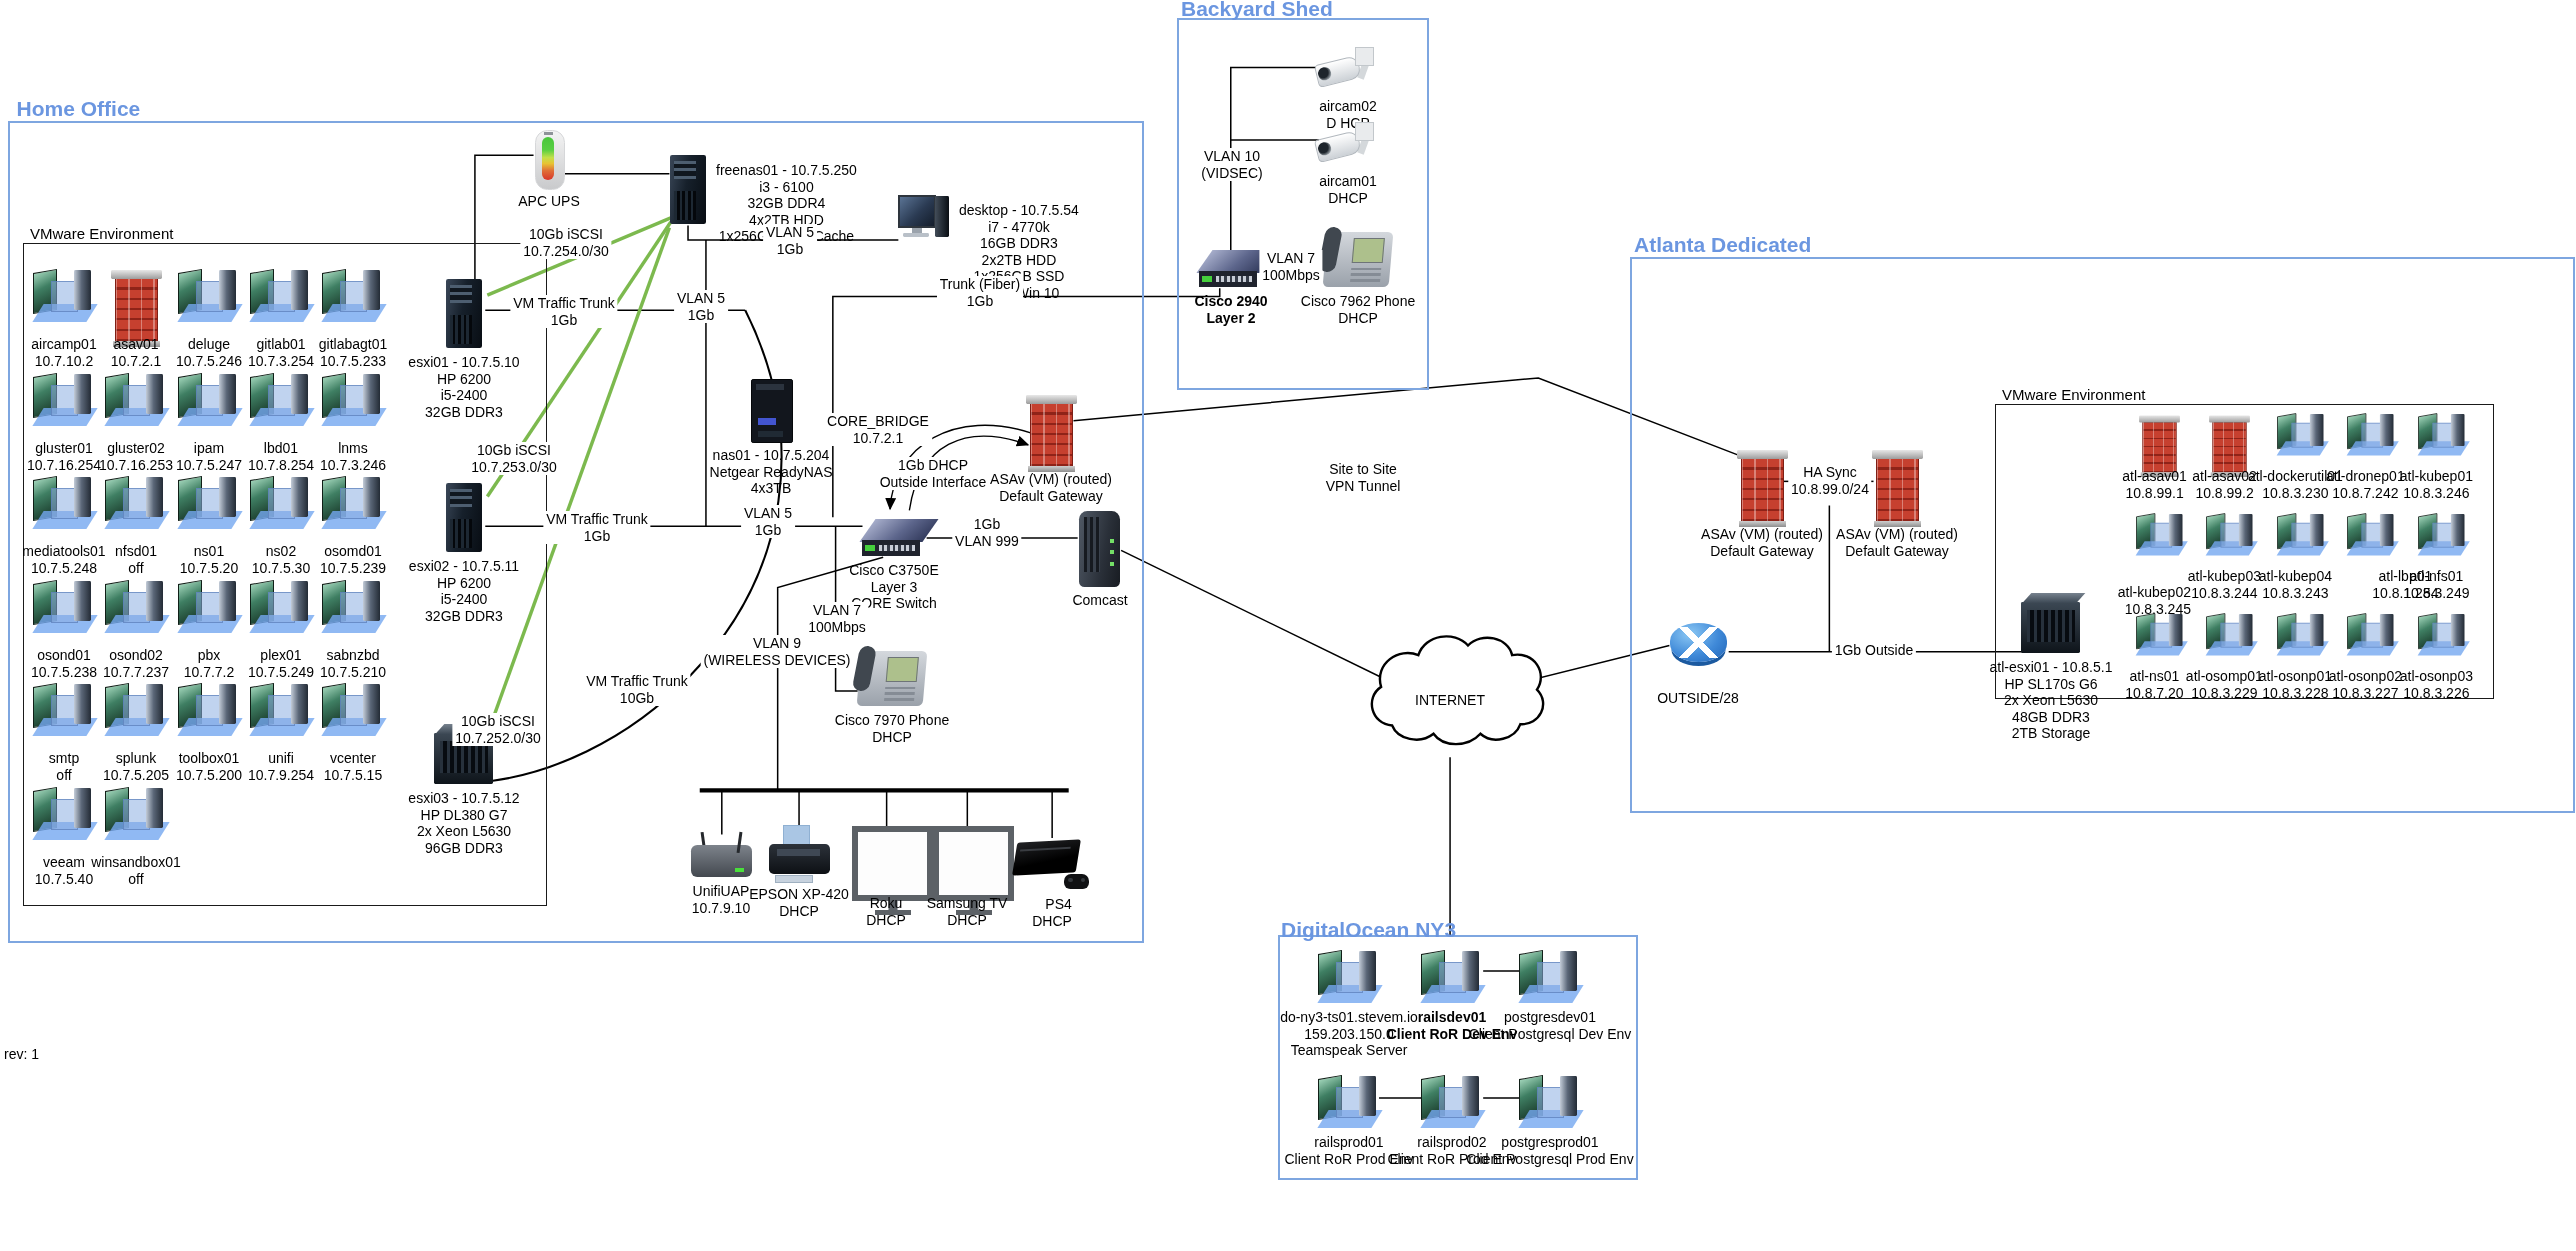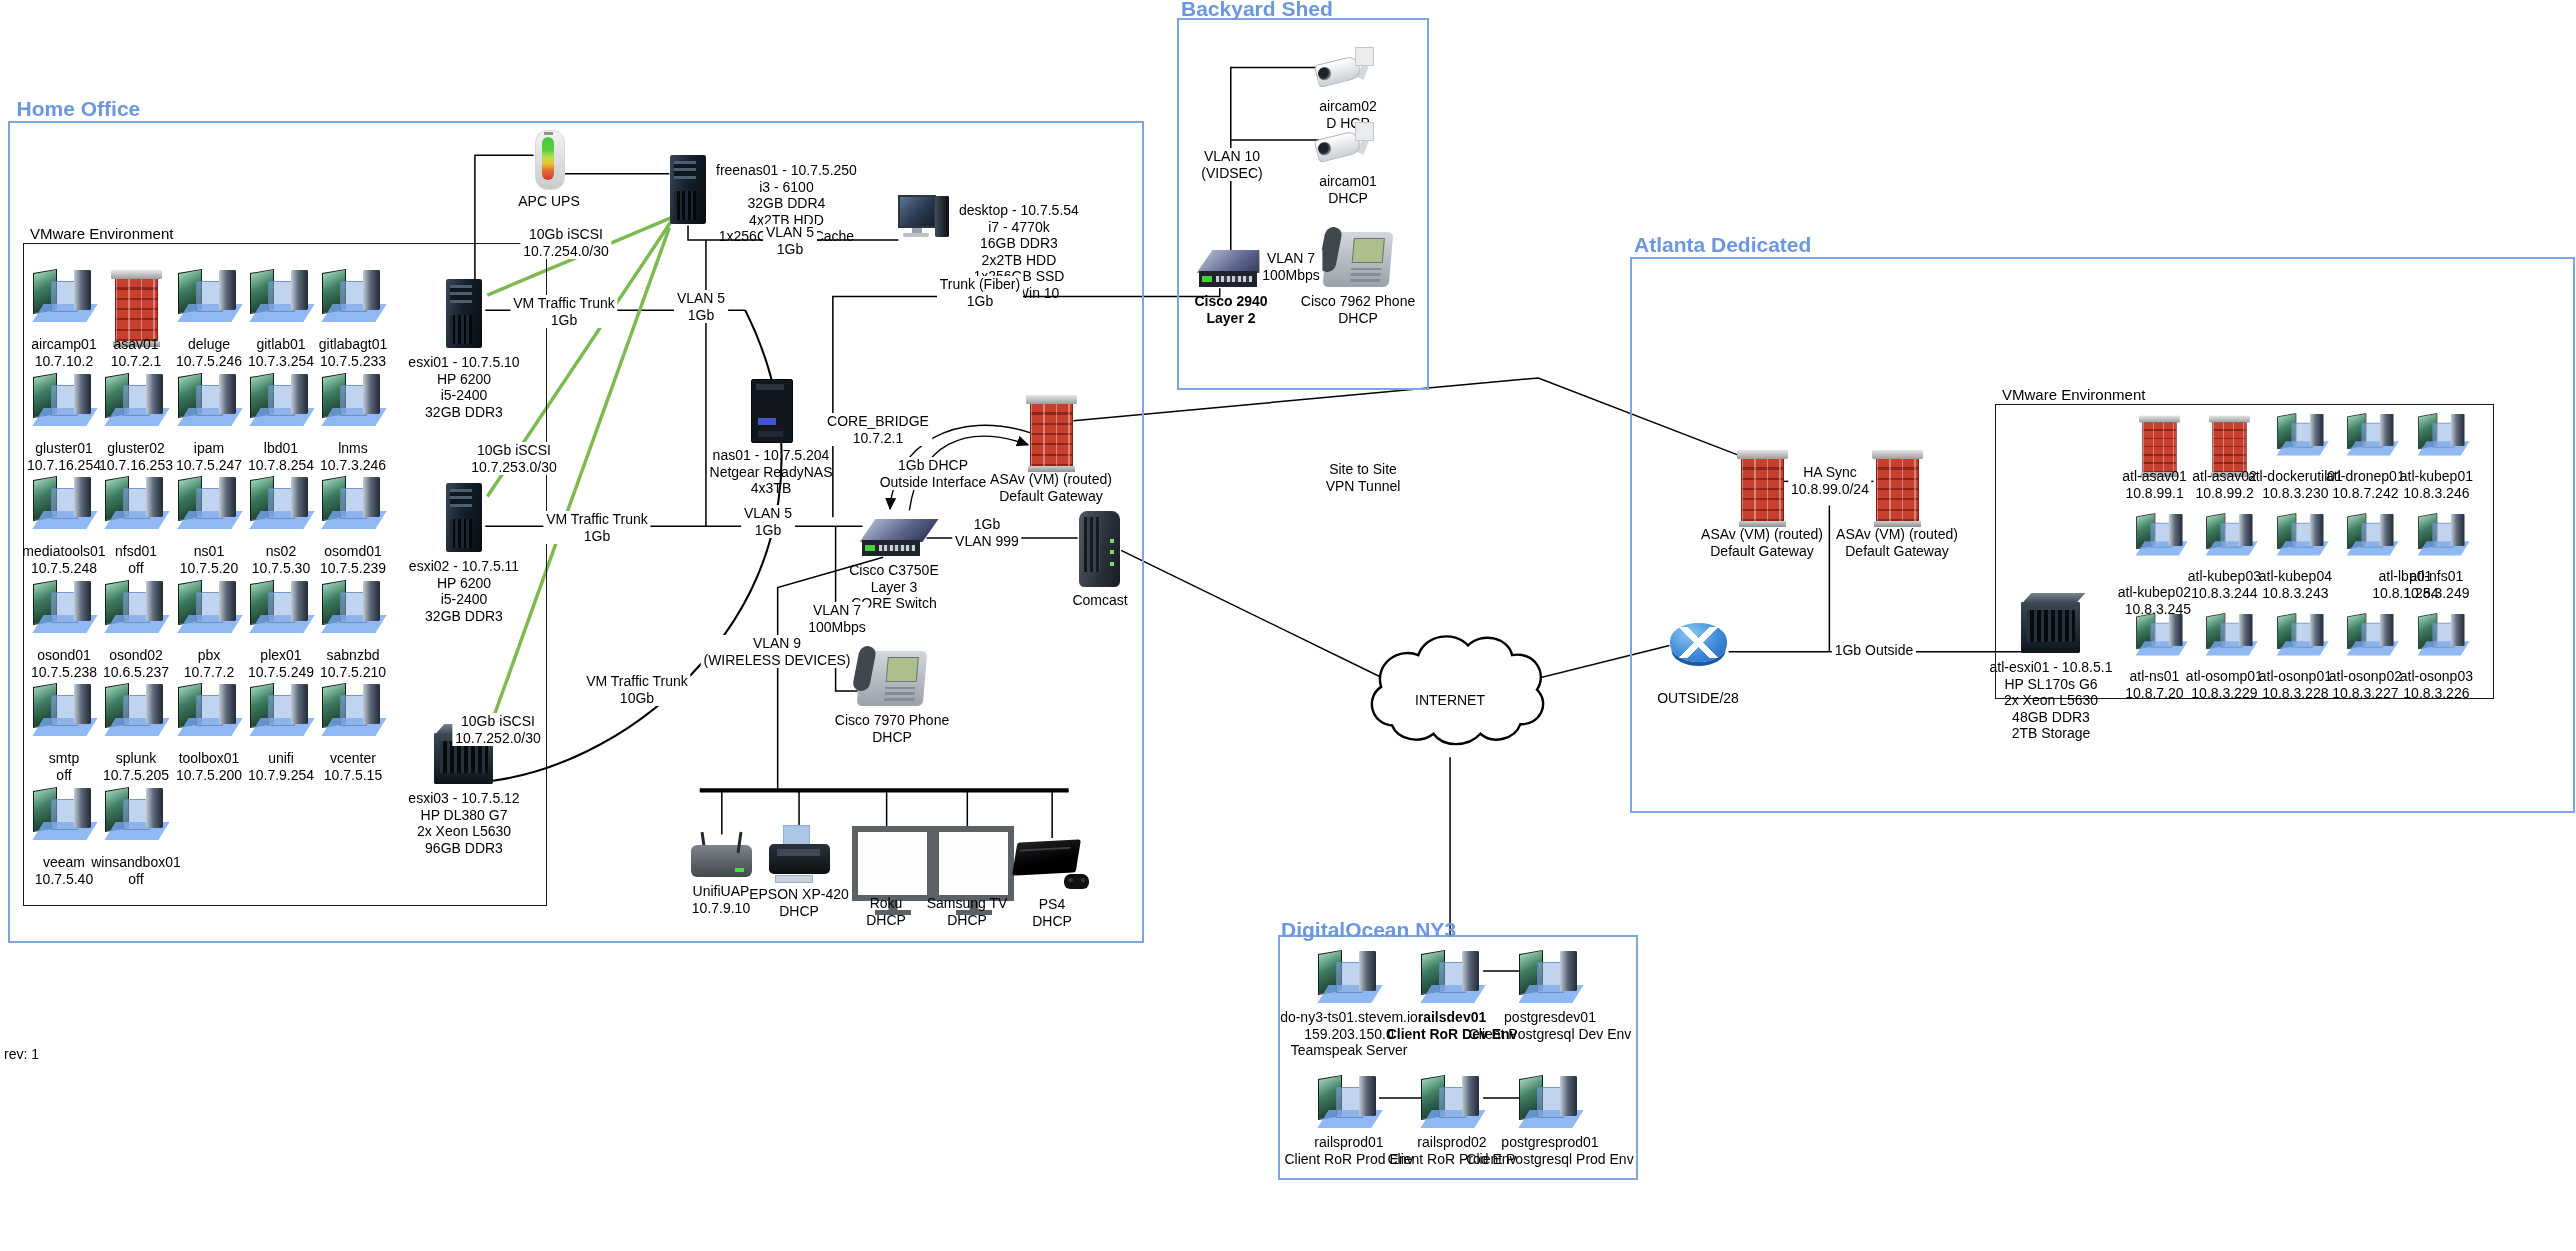--- a/index.html
+++ b/index.html
@@ -350,21 +350,21 @@
         <div class="nlabel" style="left: 34px; top: 69px; transform: translateX(-50%);">
           <div>Samsung TV</div>
           <div>DHCP</div>
         </div>
       </div>
       <div class="node" style="left: 1015px; top: 835px; width: 73px; height: 55px;">
         <div class="icon i-ps4" style="width: 73px; height: 55px;">
           <div class="a"></div>
           <div class="b"></div>
         </div>
-        <div class="nlabel" style="left: 37px; top: 61px; transform: translateX(-50%);">
+        <div class="nlabel" style="left: 37px; top: 61px; transform: translateX(-50%); text-align: right;">
           <div>PS4</div>
           <div>DHCP</div>
         </div>
       </div>
       <div class="node" style="left: 1316px; top: 46px; width: 63px; height: 47px;">
         <div class="icon i-camera" style="width: 63px; height: 47px;">
           <div class="a"></div>
           <div class="b"></div>
         </div>
         <div class="nlabel" style="left: 32px; top: 52px; transform: translateX(-50%);">
@@ -665,21 +665,21 @@
           <div>10.7.5.238</div>
         </div>
       </div>
       <div class="cell" style="left: 104px; top: 581px;">
         <div class="icon i-vm" style="width: 63px; height: 52px; transform: scale(1); transform-origin: center top;">
           <div class="a"></div>
           <div class="b"></div>
         </div>
         <div class="nlabel" style="left: 32px; top: 66px; transform: translateX(-50%);">
           <div>osond02</div>
-          <div>10.6.5.237</div>
+          <div>10.7.7.237</div>
         </div>
       </div>
       <div class="cell" style="left: 177px; top: 581px;">
         <div class="icon i-vm" style="width: 63px; height: 52px; transform: scale(1); transform-origin: center top;">
           <div class="a"></div>
           <div class="b"></div>
         </div>
         <div class="nlabel" style="left: 32px; top: 66px; transform: translateX(-50%);">
           <div>pbx</div>
           <div>10.7.7.2</div>

